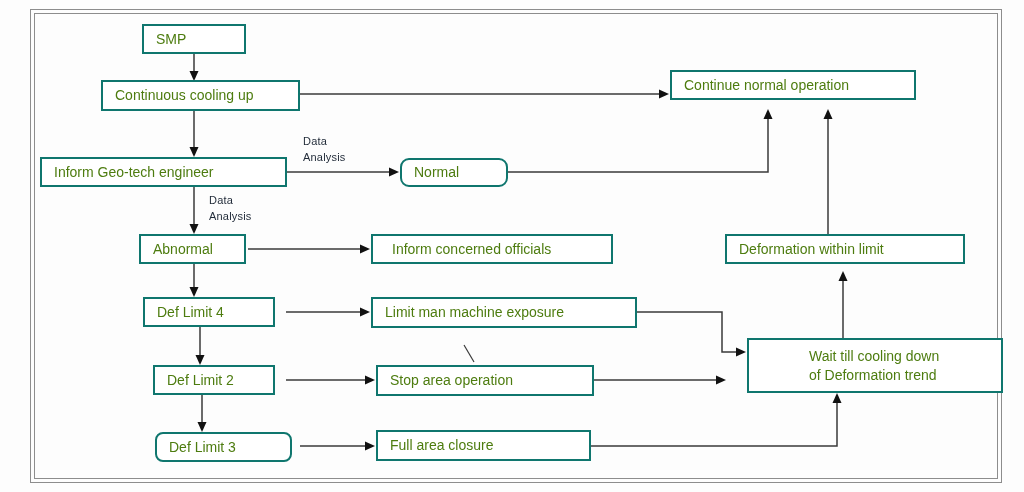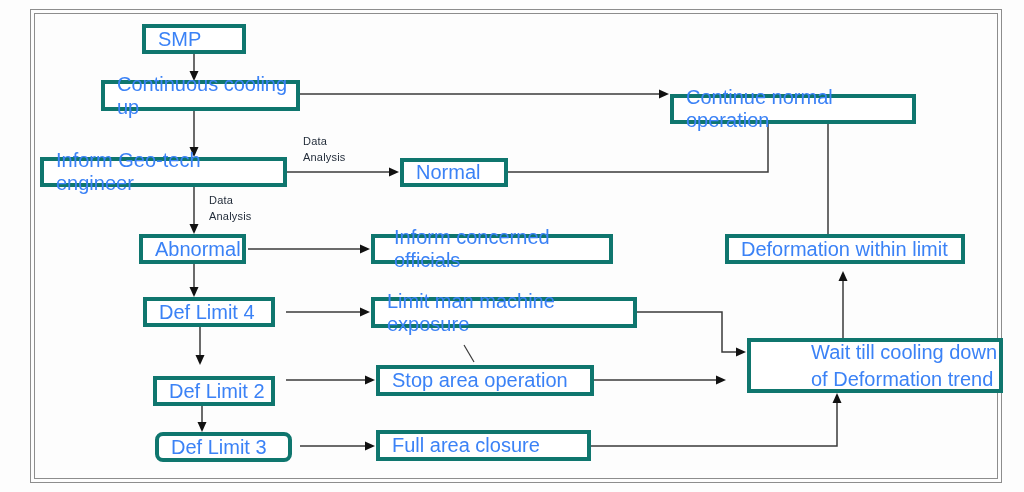--- a/index.html
+++ b/index.html
@@ -6,22 +6,22 @@
   body{width:1024px;height:492px;overflow:hidden;
        font-family:"Liberation Sans","DejaVu Sans",sans-serif;}
   #stage{position:relative;width:1024px;height:492px;background:#fdfdfd;}
 
   
   .frame-outer{position:absolute;left:30px;top:9px;width:970px;height:472px;
       border:1px solid #8d8d8d;background:transparent;}
   .frame-inner{position:absolute;left:34px;top:13px;width:962px;height:464px;
       border:1px solid #8d8d8d;background:transparent;}
 
-  .node{position:absolute;box-sizing:border-box;border:4px solid #0f766e;
-        background:#ffffff;color:#3b82f6;font-size:20px;line-height:1.15;
+  .node{position:absolute;box-sizing:border-box;border:2px solid #0f766e;
+        background:#ffffff;color:#4d7c0f;font-size:14px;line-height:1.15;
         display:flex;align-items:center;}
   .node .lbl{display:block;width:100%;padding-left:12px;text-align:left;
         white-space:pre-line;}
   .node.two-line{line-height:1.35;}
 
   .edgelabel{position:absolute;font-size:11px;color:#1f2937;line-height:1.45;
         white-space:pre-line;letter-spacing:.2px;}
 
   svg.wires{position:absolute;left:0;top:0;width:1024px;height:492px;
         overflow:visible;pointer-events:none;}
@@ -137,45 +137,45 @@
   </div>
 
   <div class="node" style="left:101px;top:80px;width:199px;height:31px;">
     <span class="lbl">Continuous cooling up</span>
   </div>
 
   <div class="node" style="left:40px;top:157px;width:247px;height:30px;">
     <span class="lbl">Inform Geo-tech engineer</span>
   </div>
 
-  <div class="node" style="left:400px;top:158px;width:108px;height:29px;">
+  <div class="node" style="left:400px;top:158px;width:108px;height:29px;border-radius:9px;">
     <span class="lbl">Normal</span>
   </div>
 
-  <div class="node" style="left:670px;top:94px;width:246px;height:30px;">
+  <div class="node" style="left:670px;top:70px;width:246px;height:30px;">
     <span class="lbl">Continue normal operation</span>
   </div>
 
   <div class="node" style="left:139px;top:234px;width:107px;height:30px;">
     <span class="lbl">Abnormal</span>
   </div>
 
   <div class="node" style="left:371px;top:234px;width:242px;height:30px;padding-left:7px;">
     <span class="lbl">Inform concerned officials</span>
   </div>
 
   <div class="node" style="left:143px;top:297px;width:132px;height:30px;">
     <span class="lbl">Def Limit 4</span>
   </div>
 
   <div class="node" style="left:371px;top:297px;width:266px;height:31px;">
     <span class="lbl">Limit man machine exposure</span>
   </div>
 
-  <div class="node" style="left:153px;top:365px;width:122px;height:30px;margin-top:11px;">
+  <div class="node" style="left:153px;top:365px;width:122px;height:30px;">
     <span class="lbl">Def Limit 2</span>
   </div>
 
   <div class="node" style="left:376px;top:365px;width:218px;height:31px;">
     <span class="lbl">Stop area operation</span>
   </div>
 
   <div class="node" style="left:155px;top:432px;width:137px;height:30px;border-radius:8px;">
     <span class="lbl">Def Limit 3</span>
   </div>

